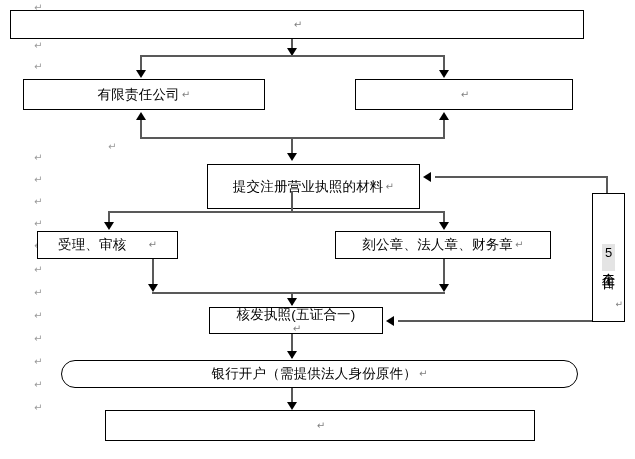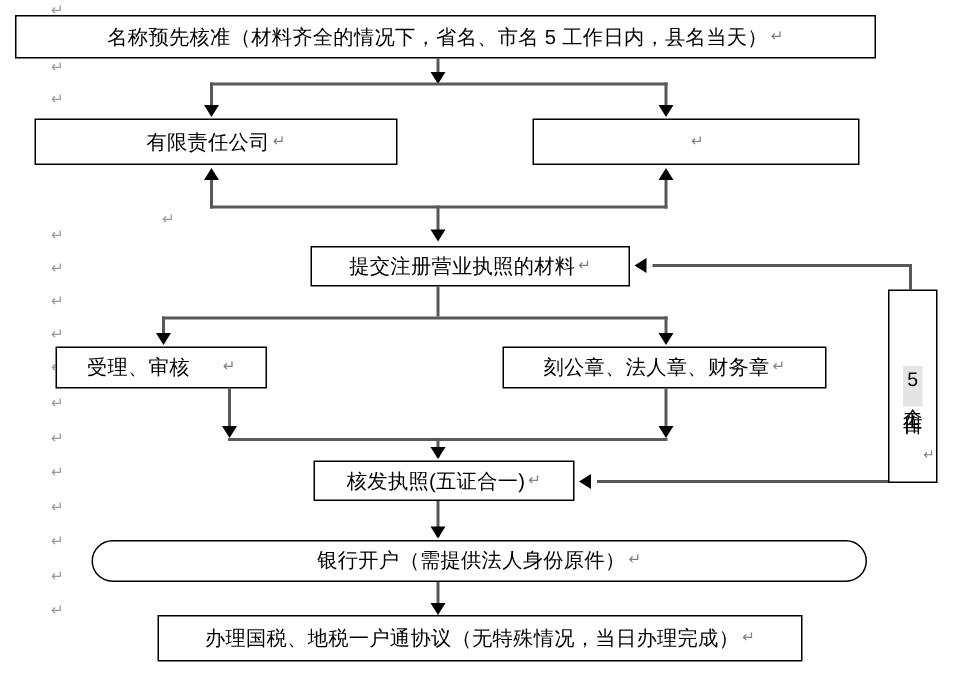--- a/index.html
+++ b/index.html
@@ -120,21 +120,20 @@
   <span class="pilcrow" style="left:34px; top:241px;">↵</span>
   <span class="pilcrow" style="left:34px; top:265px;">↵</span>
   <span class="pilcrow" style="left:34px; top:288px;">↵</span>
   <span class="pilcrow" style="left:34px; top:311px;">↵</span>
   <span class="pilcrow" style="left:34px; top:334px;">↵</span>
   <span class="pilcrow" style="left:34px; top:357px;">↵</span>
   <span class="pilcrow" style="left:34px; top:380px;">↵</span>
   <span class="pilcrow" style="left:34px; top:403px;">↵</span>
 
   <div class="node" style="left:10px; top:10px; width:574px; height:29px;">
-    <span class="label">名称预先核准（材料齐全的情况下，省名、市名 5 工作日内，县名当天）</span>
       <span class="pilcrow-inline">↵</span>
   </div>
 
   <div class="ln ln-v" style="left:291px; top:39px; height:14px;"></div>
   <div class="arrow-down" style="left:287px; top:48px;"></div>
   <div class="ln ln-h" style="left:140px; top:55px; width:305px;"></div>
   <div class="ln ln-v" style="left:140px; top:55px; height:17px;"></div>
   <div class="ln ln-v" style="left:443px; top:55px; height:17px;"></div>
   <div class="arrow-down" style="left:136px; top:70px;"></div>
   <div class="arrow-down" style="left:439px; top:70px;"></div>
@@ -150,21 +149,21 @@
 
   <div class="ln ln-h" style="left:140px; top:137px; width:305px;"></div>
   <div class="ln ln-v" style="left:140px; top:120px; height:19px;"></div>
   <div class="ln ln-v" style="left:443px; top:120px; height:19px;"></div>
   <div class="arrow-up" style="left:136px; top:112px;"></div>
   <div class="arrow-up" style="left:439px; top:112px;"></div>
   <div class="ln ln-v" style="left:291px; top:137px; height:18px;"></div>
   <div class="arrow-down" style="left:287px; top:153px;"></div>
   <span class="pilcrow" style="left:108px; top:142px;">↵</span>
 
-  <div class="node" style="left:207px; top:164px; width:213px; height:27px;">
+  <div class="node" style="left:207px; top:164px; width:213px; height:45px;">
     <span class="label">提交注册营业执照的材料</span>
       <span class="pilcrow-inline">↵</span>
   </div>
 
   <div class="ln ln-h" style="left:435px; top:176px; width:173px;"></div>
   <div class="ln ln-v" style="left:606px; top:176px; height:18px;"></div>
   <div class="arrow-left" style="left:423px; top:172px;"></div>
 
   <div class="ln ln-v" style="left:291px; top:191px; height:20px;"></div>
   <div class="ln ln-h" style="left:108px; top:211px; width:337px;"></div>
@@ -184,21 +183,21 @@
   </div>
 
   <div class="ln ln-v" style="left:152px; top:259px; height:30px;"></div>
   <div class="ln ln-v" style="left:443px; top:259px; height:30px;"></div>
   <div class="arrow-down" style="left:148px; top:284px;"></div>
   <div class="arrow-down" style="left:439px; top:284px;"></div>
   <div class="ln ln-h" style="left:152px; top:292px; width:293px;"></div>
   <div class="ln ln-v" style="left:291px; top:292px; height:13px;"></div>
   <div class="arrow-down" style="left:287px; top:298px;"></div>
 
-  <div class="node" style="left:209px; top:307px; width:174px; height:27px;">
+  <div class="node" style="left:209px; top:307px; width:174px; height:27px;flex-direction:column;">
     <span class="label">核发执照(五证合一)</span>
       <span class="pilcrow-inline">↵</span>
   </div>
 
   <div class="ln ln-h" style="left:398px; top:320px; width:210px;"></div>
   <div class="ln ln-v" style="left:606px; top:306px; height:16px;"></div>
   <div class="arrow-left" style="left:386px; top:316px;"></div>
 
   <div class="node-vertical" style="left:592px; top:193px; width:33px; height:129px;">
     <span class="vlabel">5个工作日</span>
@@ -210,17 +209,16 @@
 
   <div class="node" style="left:61px; top:360px; width:517px; height:28px;border-radius:14px;">
     <span class="label">银行开户（需提供法人身份原件）</span>
       <span class="pilcrow-inline">↵</span>
   </div>
 
   <div class="ln ln-v" style="left:291px; top:388px; height:20px;"></div>
   <div class="arrow-down" style="left:287px; top:402px;"></div>
 
   <div class="node" style="left:105px; top:410px; width:430px; height:31px;">
-    <span class="label">办理国税、地税一户通协议（无特殊情况，当日办理完成）</span>
       <span class="pilcrow-inline">↵</span>
   </div>
 
 </div>
 
 </body></html>

